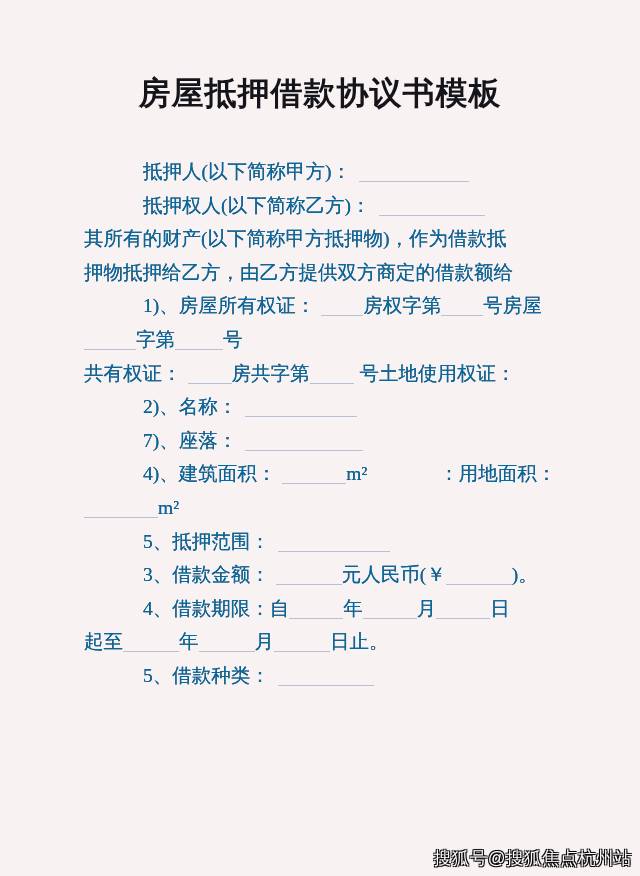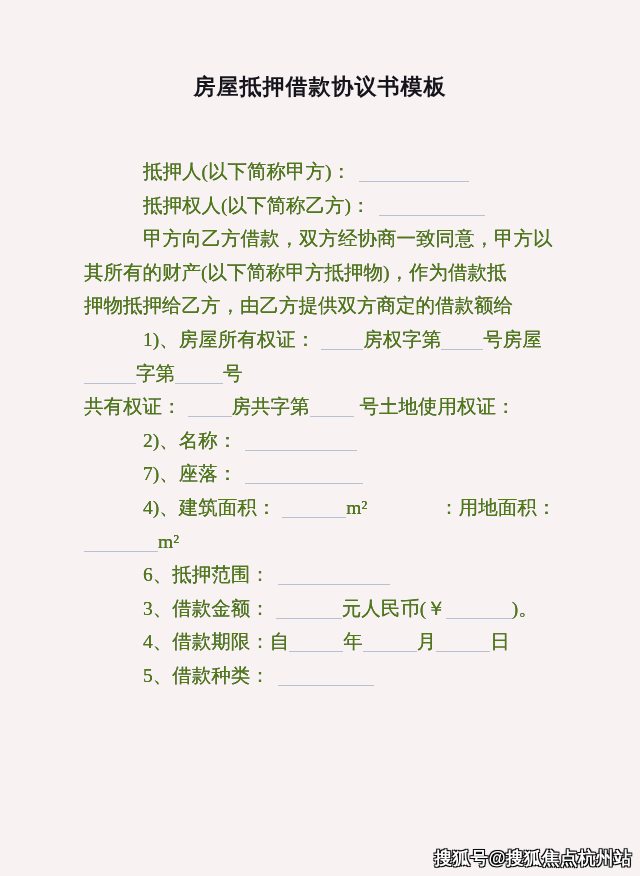--- a/index.html
+++ b/index.html
@@ -13,52 +13,52 @@
   }
   .page {
     position: absolute;
     inset: 0;
   }
   .doc-title {
     margin-top: 72px;
     text-align: center;
     font-family: "Liberation Sans", "DejaVu Sans", sans-serif;
     font-weight: bold;
-    font-size: 22px;
+    font-size: 32px;
     letter-spacing: 1px;
     color: #14141a;
   }
   .doc-body {
     position: absolute;
     left: 84px;
     top: 155px;
     width: 476px;
     font-size: 19.5px;
-    color: #4d7c0f;
+    color: #0369a1;
     text-shadow: 0 0 0.4px #4a4b58;
   }
   .doc-line {
     height: 33.6px;
     line-height: 33.6px;
     white-space: nowrap;
   }
   .doc-line.ind { padding-left: 59px; }
   .blank {
     display: inline-block;
     height: 14px;
     border-bottom: 1.5px solid #b9c0d4;
     vertical-align: -4px;
   }
   .gap { display: inline-block; height: 1px; }
   .watermark {
     position: absolute;
     right: 8px;
     bottom: 6px;
     font-family: "Liberation Sans", "DejaVu Sans", sans-serif;
-    font-weight: bold;
+    font-weight: normal;
     font-size: 17.5px;
     letter-spacing: 0.5px;
     color: #ffffff;
     text-shadow:
       -1px -1px 0 #0a0a0a,
        1px -1px 0 #0a0a0a,
       -1px  1px 0 #0a0a0a,
        1px  1px 0 #0a0a0a,
        0 0 2px #0a0a0a;
     padding-left: 16px;
@@ -67,31 +67,31 @@
 </head>
 <body>
 
 <div class="page">
 
   <div class="doc-title">房屋抵押借款协议书模板</div>
 
   <div class="doc-body" id="doc-body">
       <div class="doc-line ind"><span>抵押人(以下简称甲方)：</span><span class="gap" style="width: 8px;"></span><span class="blank" style="width: 110px;"></span></div>
       <div class="doc-line ind"><span>抵押权人(以下简称乙方)：</span><span class="gap" style="width: 8px;"></span><span class="blank" style="width: 106px;"></span></div>
-      <div class="doc-line ind"><span>甲方向乙方借款，双方经协商一致同意，甲方以</span></div>
       <div class="doc-line"><span>其所有的财产(以下简称甲方抵押物)，作为借款抵</span></div>
       <div class="doc-line"><span>押物抵押给乙方，由乙方提供双方商定的借款额给</span></div>
       <div class="doc-line ind"><span>1)、房屋所有权证：</span><span class="gap" style="width: 6px;"></span><span class="blank" style="width: 42px;"></span><span>房权字第</span><span class="blank" style="width: 42px;"></span><span>号房屋</span></div>
       <div class="doc-line"><span class="blank" style="width: 52px;"></span><span>字第</span><span class="blank" style="width: 48px;"></span><span>号</span></div>
       <div class="doc-line"><span>共有权证：</span><span class="gap" style="width: 6px;"></span><span class="blank" style="width: 44px;"></span><span>房共字第</span><span class="blank" style="width: 44px;"></span><span class="gap" style="width: 6px;"></span><span>号土地使用权证：</span></div>
       <div class="doc-line ind"><span>2)、名称：</span><span class="gap" style="width: 8px;"></span><span class="blank" style="width: 112px;"></span></div>
       <div class="doc-line ind"><span>7)、座落：</span><span class="gap" style="width: 8px;"></span><span class="blank" style="width: 118px;"></span></div>
       <div class="doc-line ind"><span>4)、建筑面积：</span><span class="gap" style="width: 6px;"></span><span class="blank" style="width: 64px;"></span><span>m²</span><span class="gap" style="width: 72px;"></span><span>：用地面积：</span></div>
       <div class="doc-line"><span class="blank" style="width: 74px;"></span><span>m²</span></div>
-      <div class="doc-line ind"><span>6、抵押范围：</span><span class="gap" style="width: 8px;"></span><span class="blank" style="width: 112px;"></span></div>
+      <div class="doc-line ind"><span>5、抵押范围：</span><span class="gap" style="width: 8px;"></span><span class="blank" style="width: 112px;"></span></div>
       <div class="doc-line ind"><span>3、借款金额：</span><span class="gap" style="width: 6px;"></span><span class="blank" style="width: 66px;"></span><span>元人民币(￥</span><span class="blank" style="width: 66px;"></span><span>)。</span></div>
       <div class="doc-line ind"><span>4、借款期限：自</span><span class="blank" style="width: 54px;"></span><span>年</span><span class="blank" style="width: 54px;"></span><span>月</span><span class="blank" style="width: 54px;"></span><span>日</span></div>
+      <div class="doc-line"><span>起至</span><span class="blank" style="width: 56px;"></span><span>年</span><span class="blank" style="width: 56px;"></span><span>月</span><span class="blank" style="width: 56px;"></span><span>日止。</span></div>
       <div class="doc-line ind"><span>5、借款种类：</span><span class="gap" style="width: 8px;"></span><span class="blank" style="width: 96px;"></span></div>
     </div>
 
   <div class="watermark">搜狐号@搜狐焦点杭州站</div>
 
 </div>
 
 </body></html>

